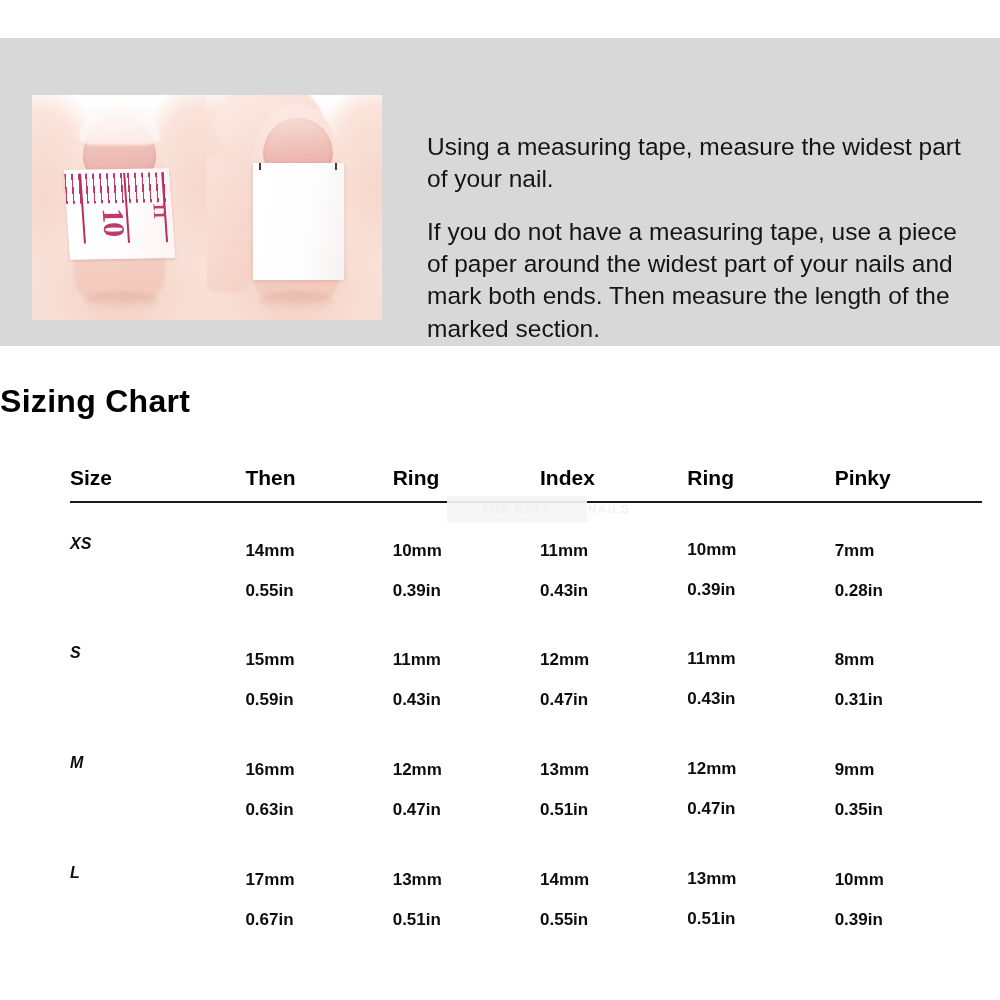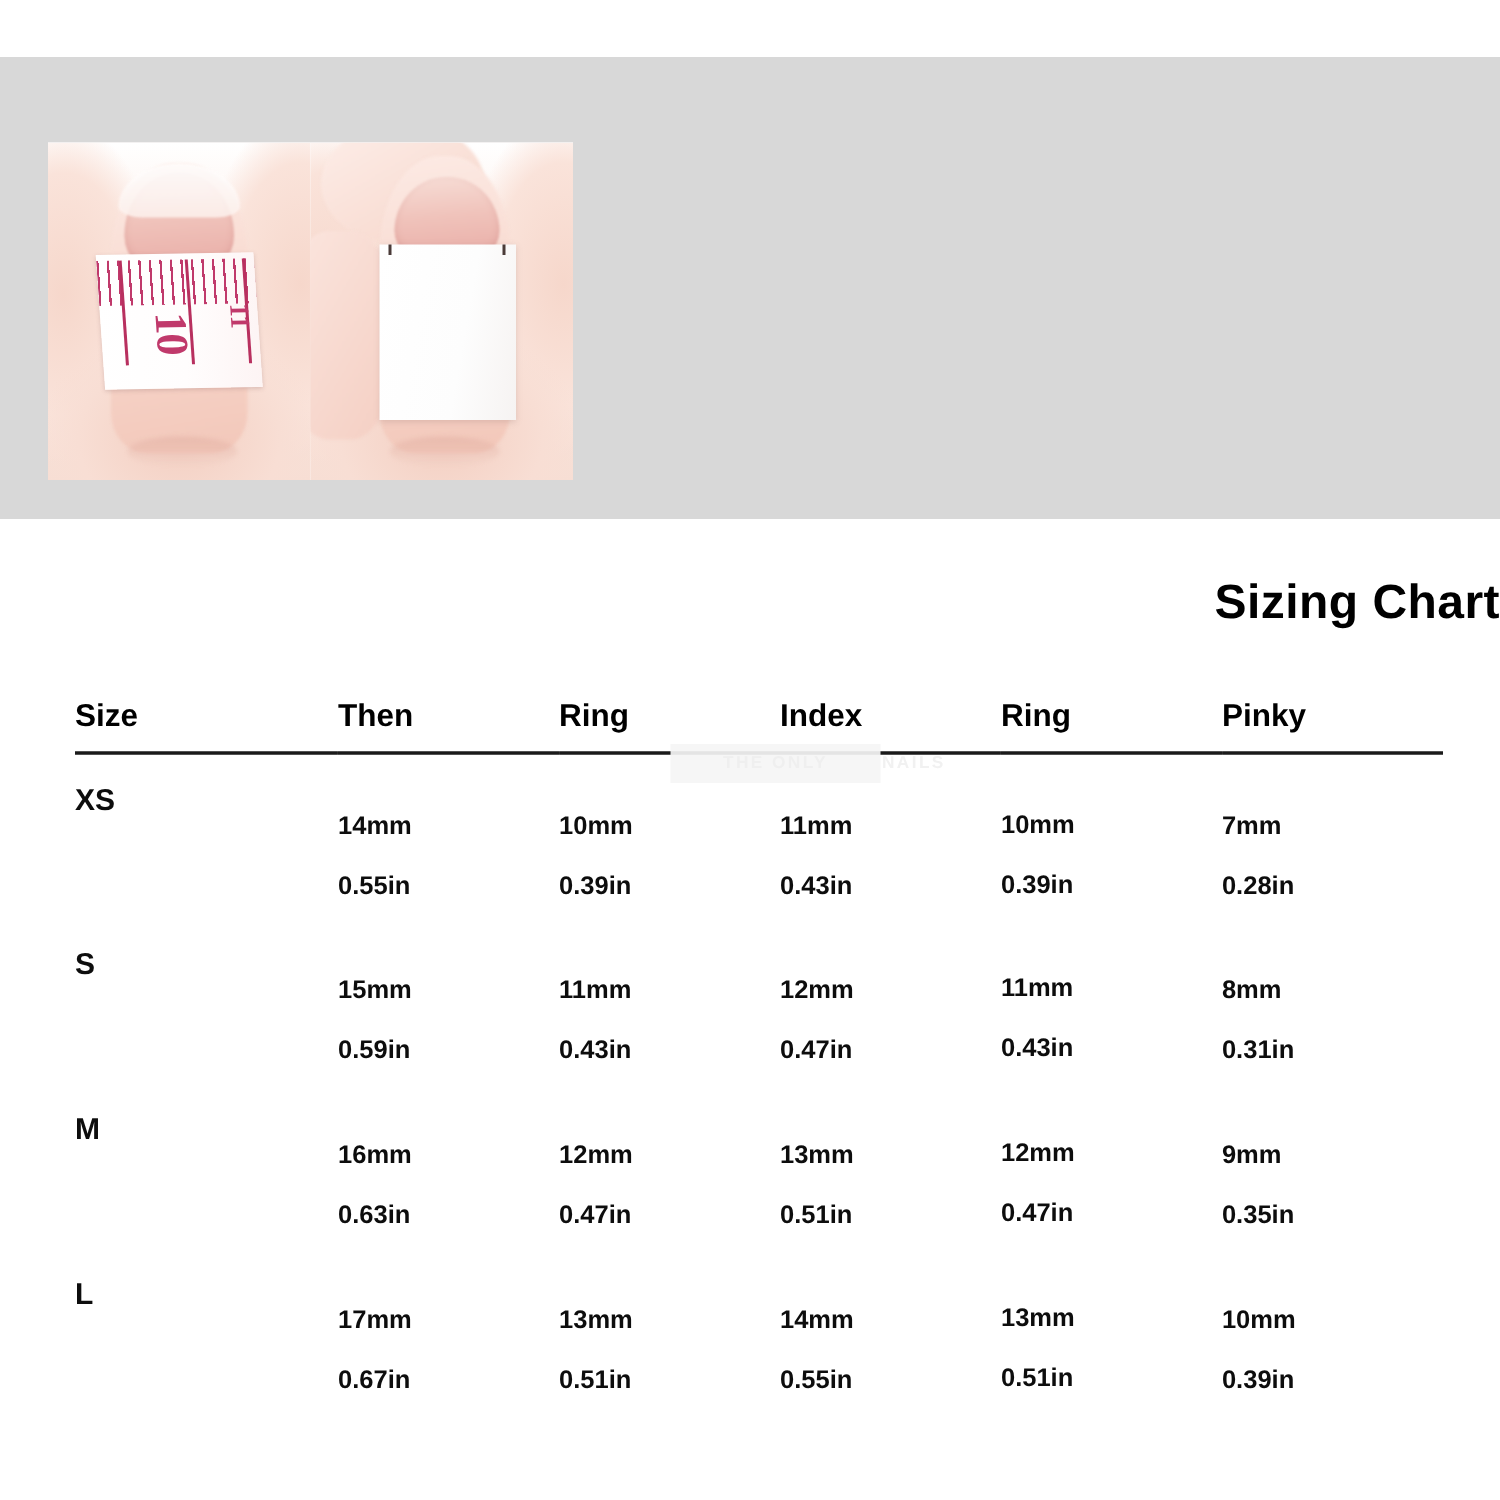--- a/index.html
+++ b/index.html
@@ -195,37 +195,38 @@
   }
   #instruction-text p { margin: 0 0 20px 0; }
   #instruction-text p:last-child { margin-bottom: 0; }
 
   
   #chart-title {
     position: absolute;
     left: 0;
     top: 383px;
     width: 1000px;
-    text-align: right;
+    text-align: left;
     font-size: 32px;
     font-weight: bold;
     color: #000000;
     letter-spacing: 0.3px;
   }
 
   #table-wrap {
     position: absolute;
     left: 50px;
     top: 466px;
     width: 912px;
   }
   #size-table {
     width: 100%;
     border-collapse: collapse;
     table-layout: fixed;
+    margin-left: 20px;
   }
   #size-table th {
     font-size: 21px;
     font-weight: bold;
     color: #000000;
     text-align: left;
     padding: 0 0 11px 0;
     border-bottom: 2px solid #1a1a1a;
     vertical-align: bottom;
   }
@@ -235,24 +236,25 @@
     font-size: 17px;
     font-weight: bold;
     color: #0d0d0d;
   }
   #size-table tr.data-row { height: 110px; }
   th.col-size, td.col-size { width: 175px; }
   th.col-finger, td.col-finger { width: 147px; }
   th.col-ring, td.col-ring { width: 147px; }
 
   .size-label {
-    font-size: 20px;
-    font-weight: bold;
-    padding-top: 20px;
+    font-size: 16px;
+    font-weight: bold;
+    padding-top: 32px;
     display: block;
+    font-style: italic;
   }
   .cell-vals {
     padding-top: 38px;
   }
   .cell-vals.lowered { padding-top: 37px; }
   .val-mm { display: block; }
   .val-in { display: block; margin-top: 20px; }
 
   #watermark {
     position: absolute;
@@ -313,20 +315,24 @@
       <div class="thumb-left"></div>
       <div class="paper">
         <div class="paper-mark" style="left:7%"></div>
         <div class="paper-mark" style="right:7%"></div>
       </div>
       <div class="knuckle"></div>
     </div>
 
   </div>
 
+  <div id="instruction-text">
+    <p>Using a measuring tape, measure the widest part of your nail.</p>
+    <p>If you do not have a measuring tape, use a piece of paper around the widest part of your nails and mark both ends. Then measure the length of the marked section.</p>
+  </div>
 
 </div>
 
 <div id="chart-title">Sizing Chart</div>
 
 <div id="table-wrap">
   <table id="size-table">
     <thead>
       <tr>
         <th class="col-size">Size</th>

